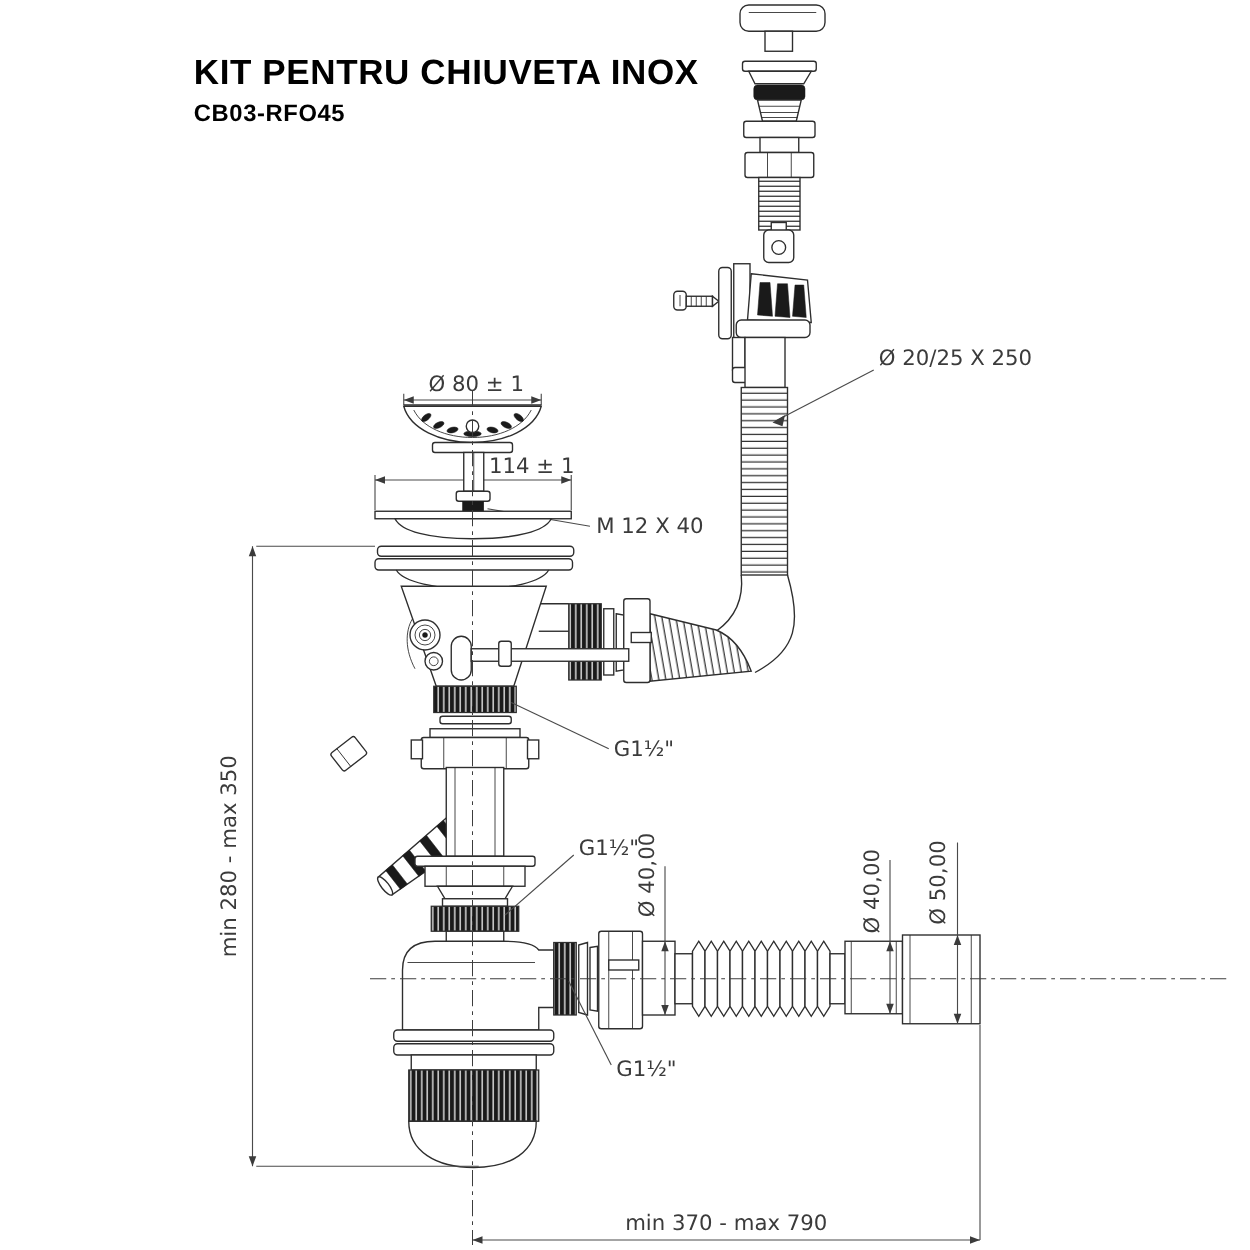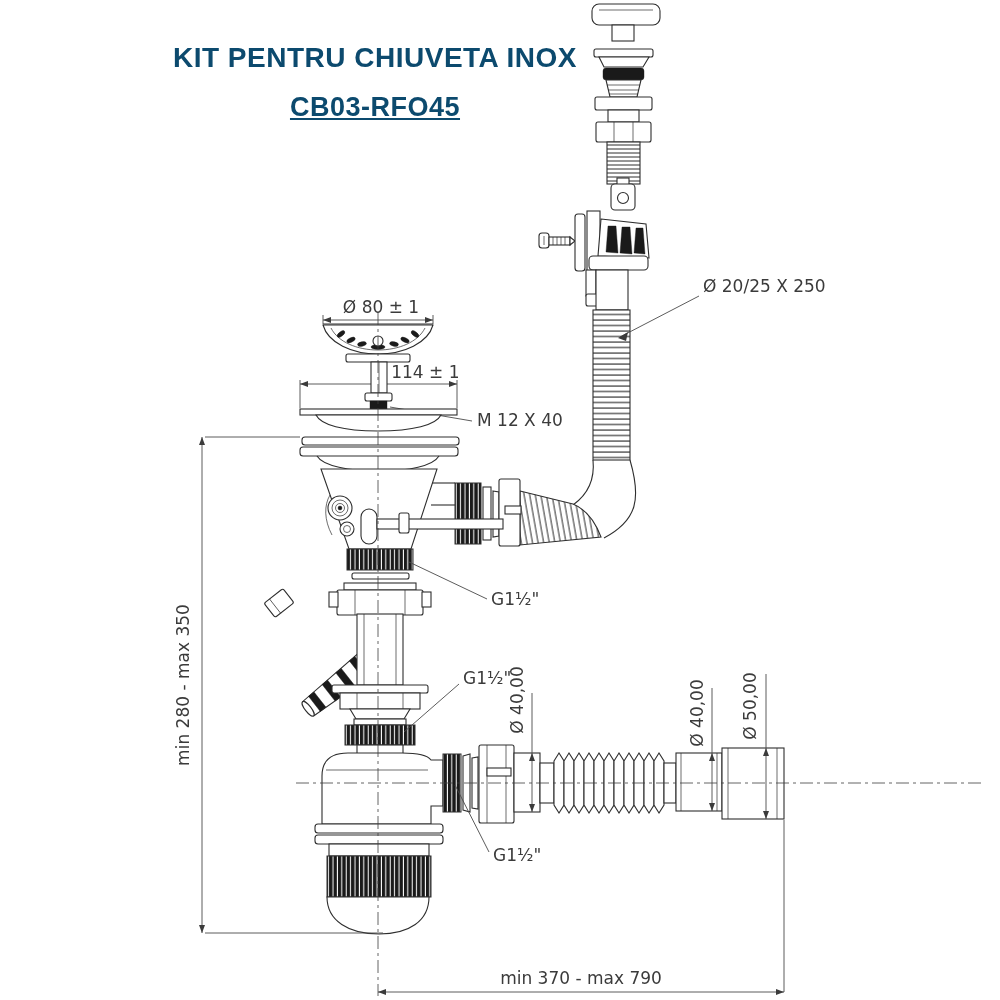--- a/index.html
+++ b/index.html
@@ -1,21 +1,21 @@
 <!DOCTYPE html>
 <html><head>
 <meta charset="utf-8">
 <style>
   html,body{margin:0;padding:0;background:#fff;}
   #stage{position:relative;width:1000px;height:1000px;background:#fff;overflow:hidden;
          font-family:"DejaVu Sans",sans-serif;}
-  #title-block{position:absolute;left:155px;top:42px;width:440px;text-align:center;
-               font-family:"Liberation Sans",sans-serif;font-weight:bold;color:#0c4a6e;}
+  #title-block{position:absolute;left:155px;top:42px;width:440px;
+               font-family:"Liberation Sans",sans-serif;font-weight:bold;color:#000000;}
   #title-block .t1{font-size:28px;letter-spacing:.5px;}
-  #title-block .t2{font-size:27px;margin-top:18px;letter-spacing:.5px;text-decoration:underline;}
+  #title-block .t2{font-size:19px;margin-top:7px;letter-spacing:.5px;}
   svg{position:absolute;left:0;top:0;}
   .ln{fill:none;stroke:#2e2e2e;stroke-width:1.1;}
   .fw{fill:#ffffff;stroke:#2e2e2e;stroke-width:1.1;}
   .fd{fill:#1a1a1a;stroke:#1a1a1a;stroke-width:.4;}
   .thin{fill:none;stroke:#2e2e2e;stroke-width:.7;}
   .dim{fill:none;stroke:#4a4a4a;stroke-width:.9;}
   .arr{fill:#3b3b3b;stroke:none;}
   .lbl{font-family:"DejaVu Sans",sans-serif;font-size:17px;fill:#3b3b3b;}
   .cl{fill:none;stroke:#3c3c3c;stroke-width:.8;stroke-dasharray:13 4 3 4;}
 </style>

